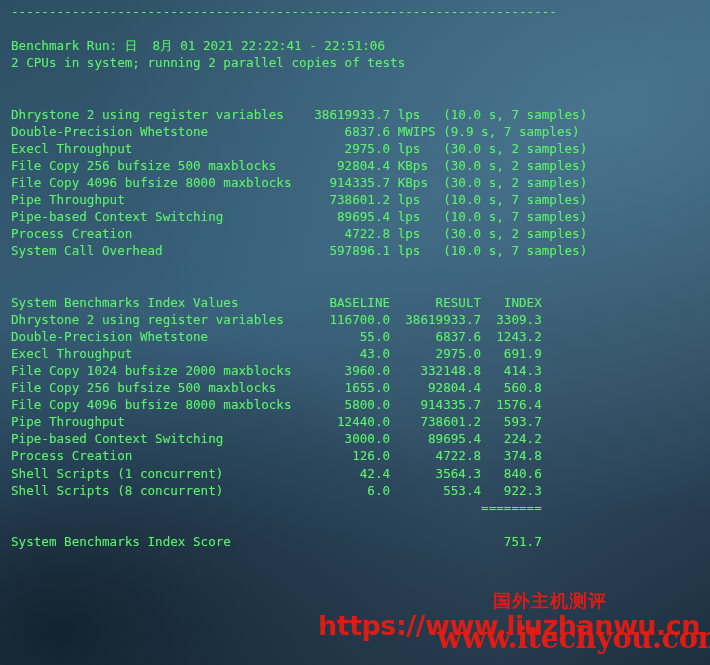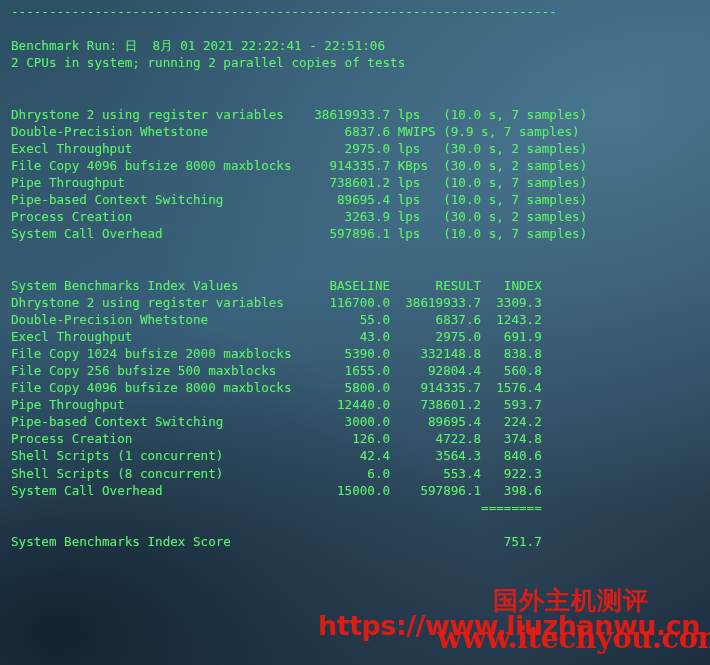--- a/index.html
+++ b/index.html
@@ -59,21 +59,21 @@
     color: #e81b12;
     font-weight: bold;
     white-space: nowrap;
     pointer-events: none;
     opacity: 0.93;
   }
   #wm-cn {
     left: 493px;
     top: 592px;
     font-family: "DejaVu Sans", "Liberation Sans", sans-serif;
-    font-size: 25px;
+    font-size: 18px;
     letter-spacing: 1px;
   }
   #wm-url1 {
     left: 318px;
     top: 617px;
     font-family: "DejaVu Sans", "Liberation Sans", sans-serif;
     font-size: 27px;
     letter-spacing: -0.5px;
   }
   #wm-url2 {
@@ -94,45 +94,45 @@
   <pre class="term-line blank"> </pre>
   <pre class="term-line">Benchmark Run: 日  8月 01 2021 22:22:41 - 22:51:06</pre>
   <pre class="term-line">2 CPUs in system; running 2 parallel copies of tests</pre>
   <pre class="term-line blank"> </pre>
   <pre class="term-line blank"> </pre>
 
   <div id="results-block">
       <pre class="term-line">Dhrystone 2 using register variables    38619933.7 lps   (10.0 s, 7 samples)</pre>
       <pre class="term-line">Double-Precision Whetstone                  6837.6 MWIPS (9.9 s, 7 samples)</pre>
       <pre class="term-line">Execl Throughput                            2975.0 lps   (30.0 s, 2 samples)</pre>
+      <pre class="term-line">File Copy 256 bufsize 500 maxblocks        92804.4 KBps  (30.0 s, 2 samples)</pre>
       <pre class="term-line">File Copy 4096 bufsize 8000 maxblocks     914335.7 KBps  (30.0 s, 2 samples)</pre>
       <pre class="term-line">Pipe Throughput                           738601.2 lps   (10.0 s, 7 samples)</pre>
       <pre class="term-line">Pipe-based Context Switching               89695.4 lps   (10.0 s, 7 samples)</pre>
-      <pre class="term-line">Process Creation                            3263.9 lps   (30.0 s, 2 samples)</pre>
+      <pre class="term-line">Process Creation                            4722.8 lps   (30.0 s, 2 samples)</pre>
       <pre class="term-line">System Call Overhead                      597896.1 lps   (10.0 s, 7 samples)</pre>
     </div>
 
   <pre class="term-line blank"> </pre>
   <pre class="term-line blank"> </pre>
 
   <pre class="term-line" id="index-header">System Benchmarks Index Values            BASELINE      RESULT   INDEX</pre>
 
   <div id="index-block">
       <pre class="term-line">Dhrystone 2 using register variables      116700.0  38619933.7  3309.3</pre>
       <pre class="term-line">Double-Precision Whetstone                    55.0      6837.6  1243.2</pre>
       <pre class="term-line">Execl Throughput                              43.0      2975.0   691.9</pre>
-      <pre class="term-line">File Copy 1024 bufsize 2000 maxblocks       5390.0    332148.8   838.8</pre>
+      <pre class="term-line">File Copy 1024 bufsize 2000 maxblocks       3960.0    332148.8   414.3</pre>
       <pre class="term-line">File Copy 256 bufsize 500 maxblocks         1655.0     92804.4   560.8</pre>
       <pre class="term-line">File Copy 4096 bufsize 8000 maxblocks       5800.0    914335.7  1576.4</pre>
       <pre class="term-line">Pipe Throughput                            12440.0    738601.2   593.7</pre>
       <pre class="term-line">Pipe-based Context Switching                3000.0     89695.4   224.2</pre>
       <pre class="term-line">Process Creation                             126.0      4722.8   374.8</pre>
       <pre class="term-line">Shell Scripts (1 concurrent)                  42.4      3564.3   840.6</pre>
       <pre class="term-line">Shell Scripts (8 concurrent)                   6.0       553.4   922.3</pre>
-      <pre class="term-line">System Call Overhead                       15000.0    597896.1   398.6</pre>
     </div>
 
   <pre class="term-line" id="index-separator">                                                              ========</pre>
   <pre class="term-line blank"> </pre>
   <pre class="term-line" id="score-line">System Benchmarks Index Score                                    751.7</pre>
 
   <div class="watermark" id="wm-cn">国外主机测评</div>
   <div class="watermark" id="wm-url1">https://www.liuzhanwu.cn</div>
   <div class="watermark" id="wm-url2">www.itechyou.com</div>
 

